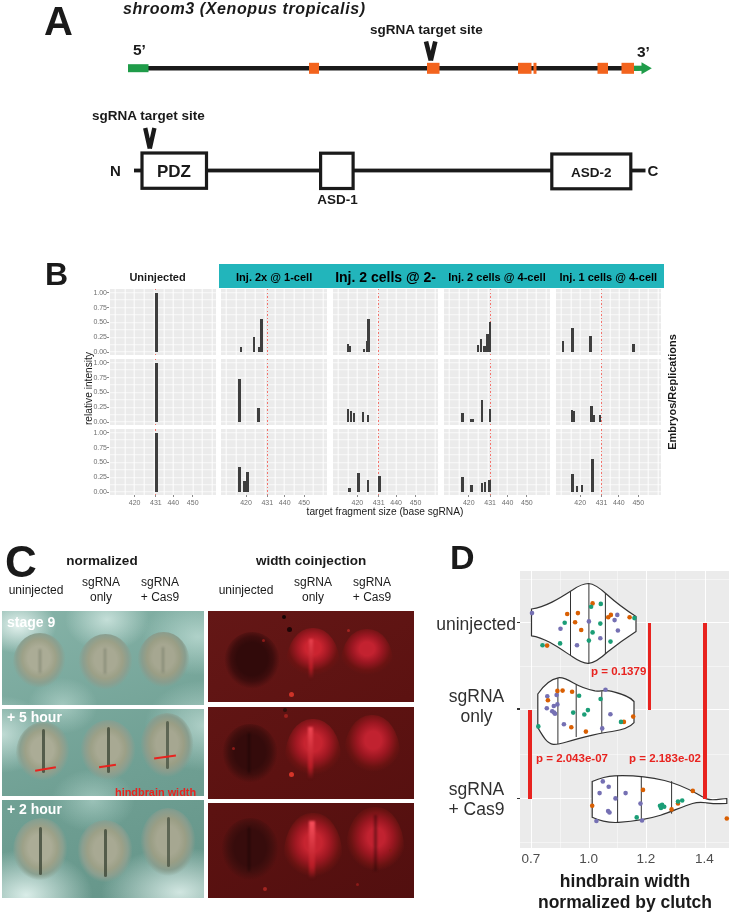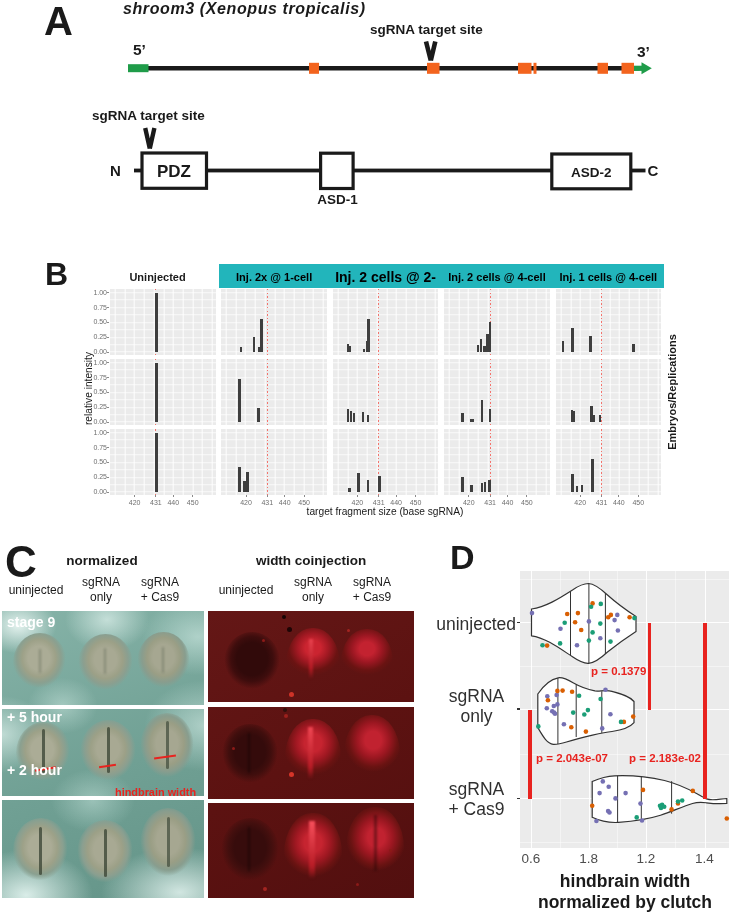--- a/index.html
+++ b/index.html
@@ -279,21 +279,21 @@
 <div class="abs" style="left:2px;top:704.5px;width:201.5px;height:4.4px;background:#fff"></div>
 <div class="abs" style="left:2px;top:796px;width:201.5px;height:4.4px;background:#fff"></div>
 
 <div class="abs" style="left:35px;top:768px;width:21px;height:1.8px;background:#e8231f;transform:rotate(-10deg)"></div>
 <div class="abs" style="left:99px;top:765px;width:17px;height:1.8px;background:#e8231f;transform:rotate(-8deg)"></div>
 <div class="abs" style="left:154px;top:756px;width:22px;height:1.8px;background:#e8231f;transform:rotate(-8deg)"></div>
 <div class="abs" style="left:115px;top:785.5px;width:90px;font-size:10.9px;font-weight:bold;color:#e8231f">hindbrain width</div>
 
 <div class="ctext" style="left:7px;top:614px">stage 9</div>
 <div class="ctext" style="left:7px;top:709px">+ 5 hour</div>
-<div class="ctext" style="left:7px;top:762px">+ 2 hour</div>
+<div class="ctext" style="left:7px;top:801px">+ 2 hour</div>
 
 <div class="abs" style="left:207.5px;top:611px;width:206.5px;height:287px;overflow:hidden;background-color:#5c1211;
 background-image:linear-gradient(150deg, #641716 0%, #5c1211 50%, #520f0f 100%)">
 
   <div class="emb" style="left:16px;top:21px;width:56px;height:60px;background:radial-gradient(50% 50% at 50% 45%, #310a0a 0 55%, #3e0d0d 75%, rgba(70,15,14,0) 99%)"></div>
   <div class="emb" style="left:78px;top:17px;width:54px;height:66px;border-radius:48% 48% 46% 46%/56% 56% 44% 44%;background:radial-gradient(55% 42% at 50% 30%, #cb2430 0 26%, #a31923 52%, #6a1312 82%, rgba(88,16,15,0) 100%)"></div>
   <div class="emb" style="left:133px;top:18px;width:52px;height:62px;border-radius:48% 48% 46% 46%/54% 54% 46% 46%;background:radial-gradient(55% 42% at 50% 32%, #c32230 0 26%, #9c1722 52%, #6a1312 82%, rgba(88,16,15,0) 100%)"></div>
   <div class="abs" style="left:101px;top:28px;width:4px;height:40px;background:linear-gradient(#e8424e,#b51c26 70%,rgba(140,22,22,0));filter:blur(1px)"></div>
 
   <div class="emb" style="left:14px;top:113px;width:56px;height:62px;background:radial-gradient(50% 50% at 50% 45%, #340b0b 0 55%, #400e0d 75%, rgba(70,15,14,0) 99%)"></div>
@@ -444,16 +444,16 @@
 <div class="abs" style="left:528px;top:710px;width:3.5px;height:88.5px;background:#e8231f"></div>
 <div class="abs" style="left:591px;top:664.5px;font-size:11.5px;font-weight:bold;color:#e8231f">p = 0.1379</div>
 <div class="abs" style="left:536px;top:751.5px;font-size:11.5px;font-weight:bold;color:#e8231f">p = 2.043e-07</div>
 <div class="abs" style="left:629px;top:751.5px;font-size:11.5px;font-weight:bold;color:#e8231f">p = 2.183e-02</div>
 <div class="abs" style="left:420px;top:613.5px;width:96px;text-align:right;font-size:17.5px;color:#303030">uninjected</div>
 <div class="abs" style="left:430px;top:686px;width:93px;text-align:center;font-size:17.5px;color:#303030;line-height:20px">sgRNA<br>only</div>
 <div class="abs" style="left:430px;top:779px;width:93px;text-align:center;font-size:17.5px;color:#303030;line-height:20px">sgRNA<br>+ Cas9</div>
 <div class="abs" style="left:516.5px;top:621.7px;width:3px;height:1.5px;background:#333"></div>
 <div class="abs" style="left:516.5px;top:708.2px;width:3px;height:1.5px;background:#333"></div>
 <div class="abs" style="left:516.5px;top:797.7px;width:3px;height:1.5px;background:#333"></div>
-<div class="abs" style="left:516px;top:851px;width:30px;text-align:center;font-size:13.5px;color:#4d4d4d">0.6</div>
-<div class="abs" style="left:573.6px;top:851px;width:30px;text-align:center;font-size:13.5px;color:#4d4d4d">1.8</div>
+<div class="abs" style="left:516px;top:851px;width:30px;text-align:center;font-size:13.5px;color:#4d4d4d">0.7</div>
+<div class="abs" style="left:573.6px;top:851px;width:30px;text-align:center;font-size:13.5px;color:#4d4d4d">1.0</div>
 <div class="abs" style="left:631px;top:851px;width:30px;text-align:center;font-size:13.5px;color:#4d4d4d">1.2</div>
 <div class="abs" style="left:689.5px;top:851px;width:30px;text-align:center;font-size:13.5px;color:#4d4d4d">1.4</div>
 <div class="abs" style="left:519px;top:871px;width:212px;text-align:center;font-size:17.5px;font-weight:bold;color:#1a1a1a;line-height:20.5px">hindbrain width<br>normalized by clutch</div>
 </body></html>

